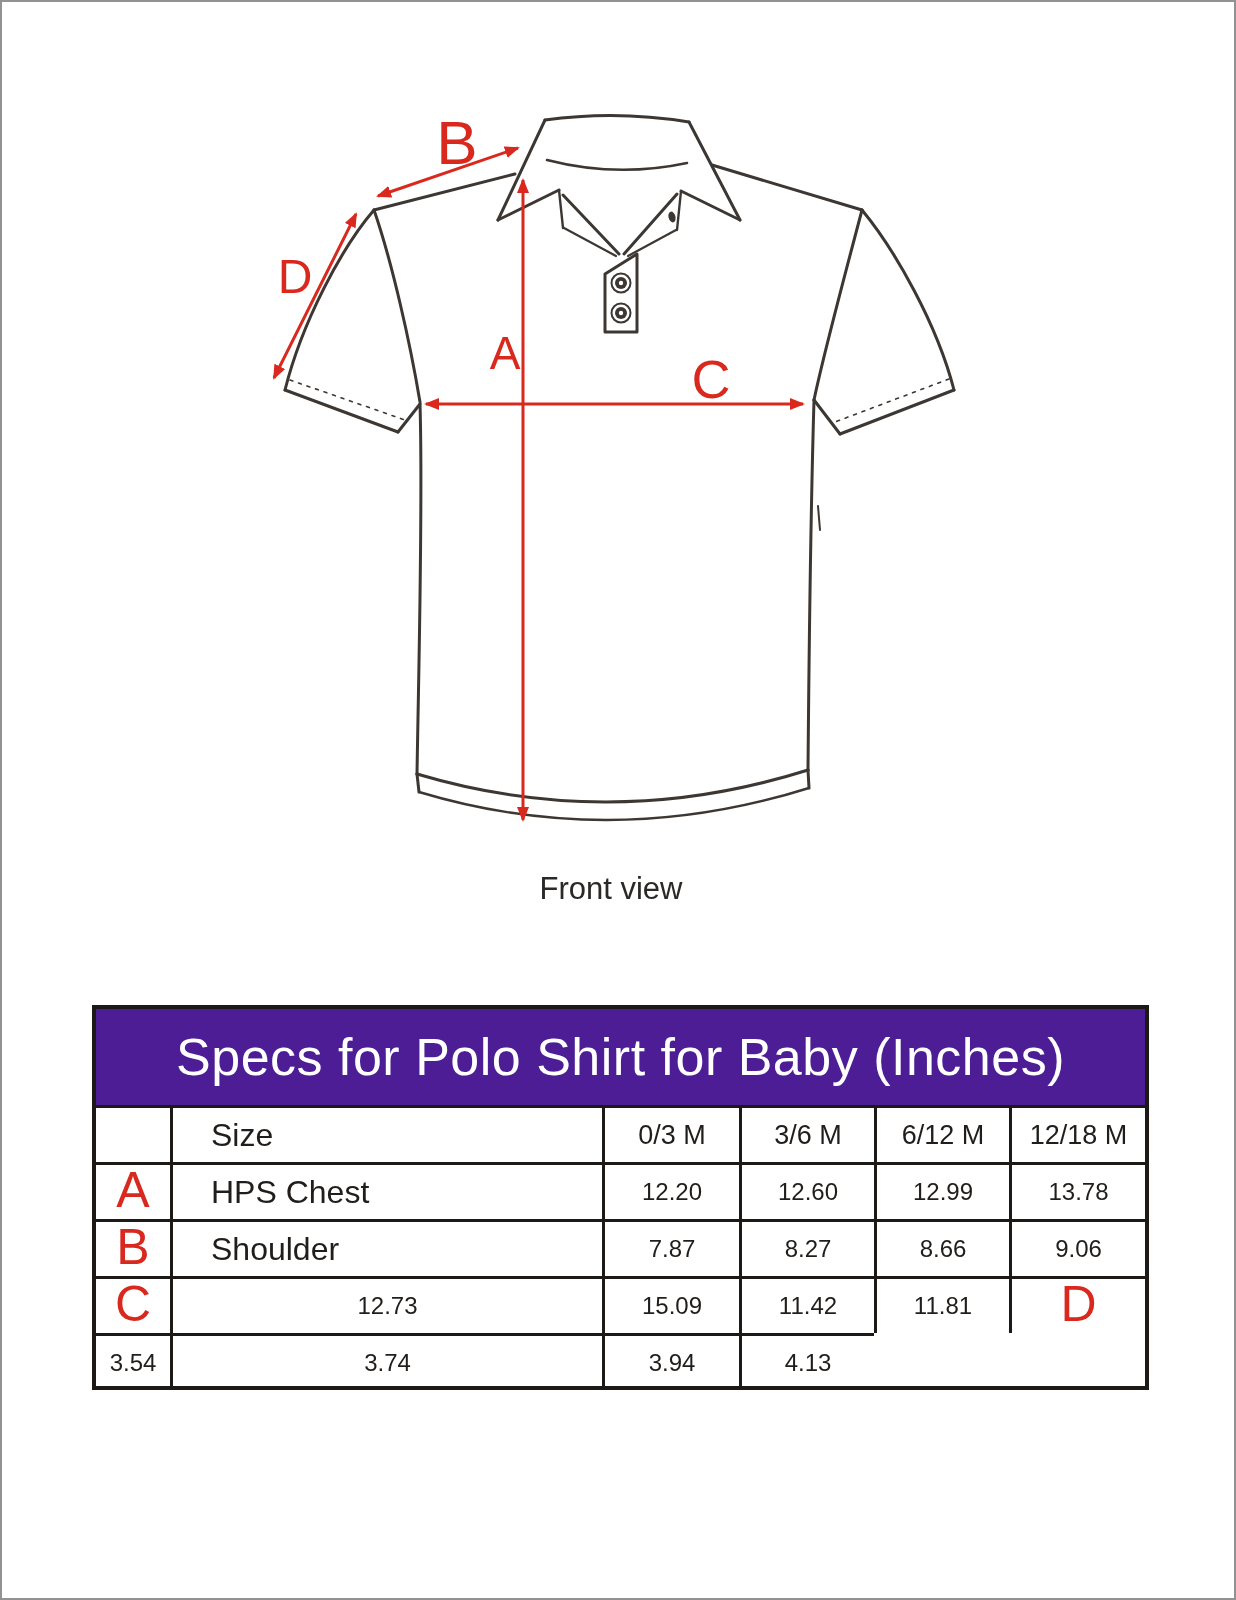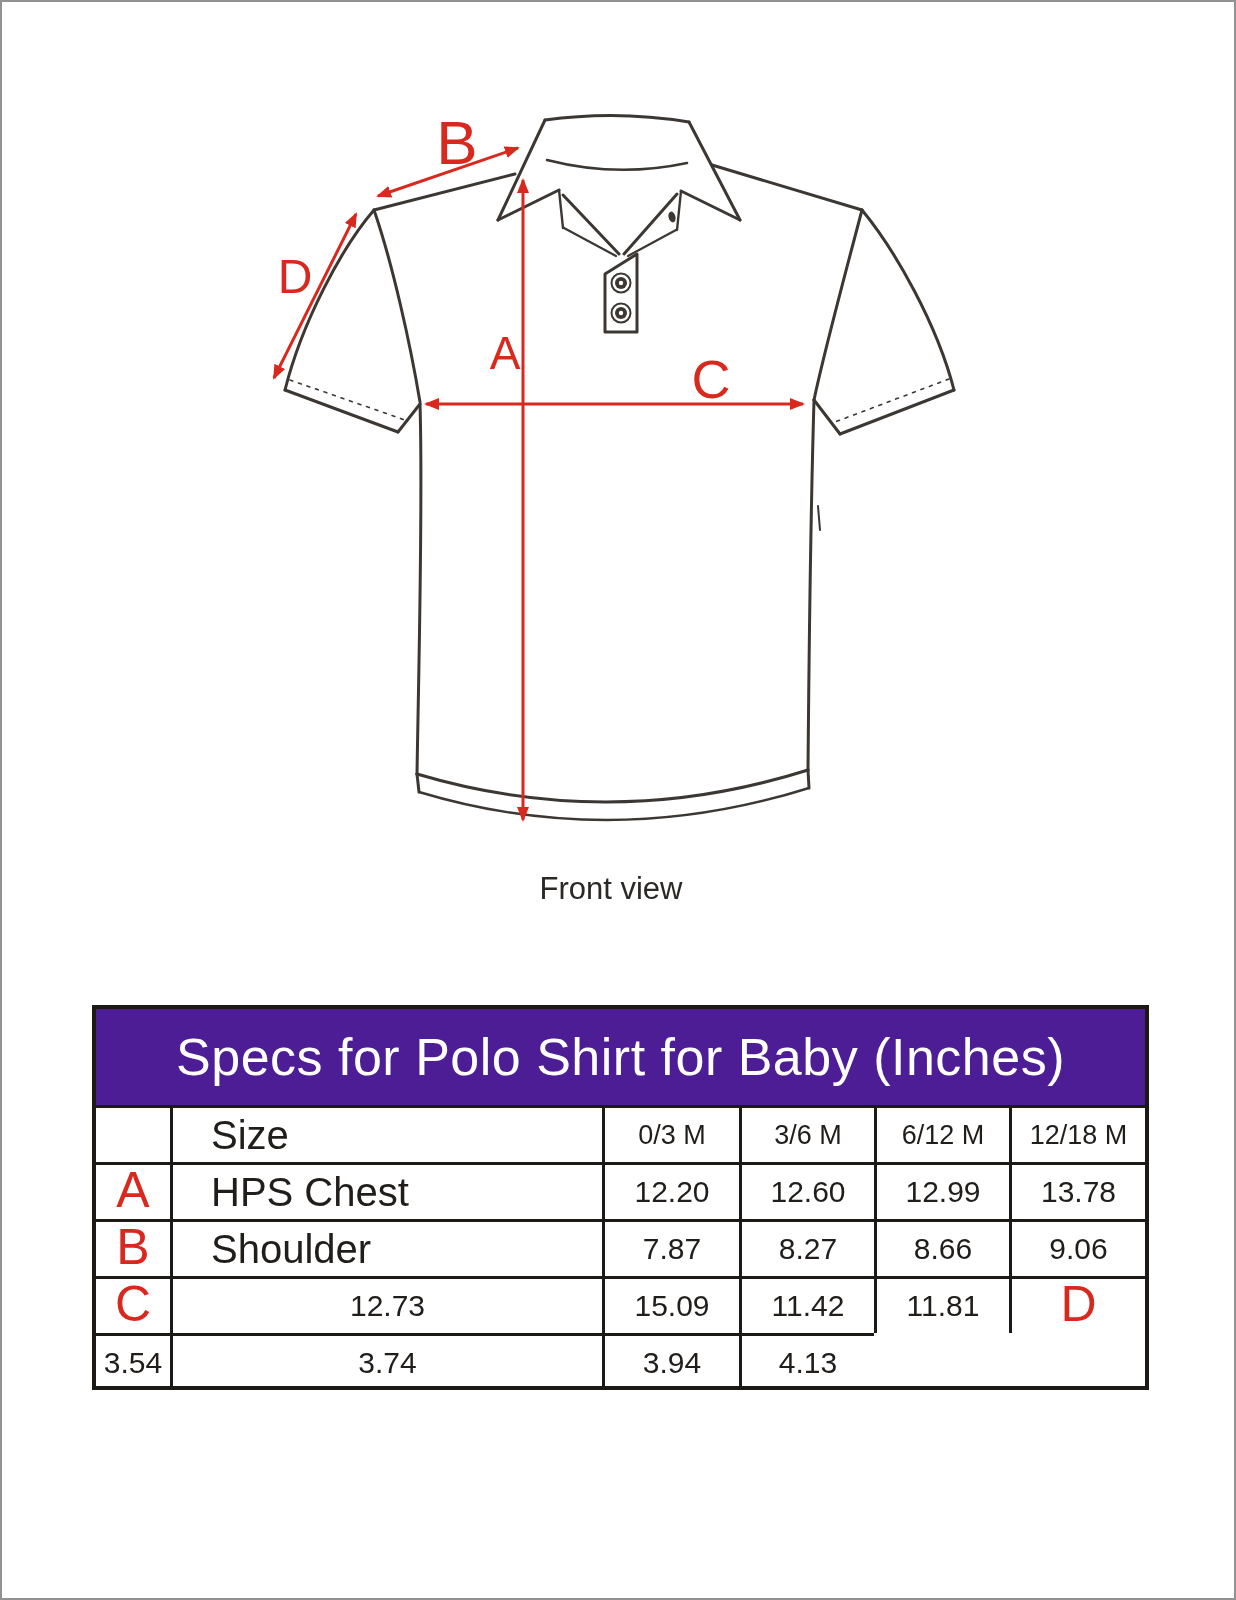--- a/index.html
+++ b/index.html
@@ -50,24 +50,24 @@
   .spec-grid .td:nth-child(6n+1){border-left:none;}
   .c-letter{
     font-size:50px;
     color:#d9291e;
     line-height:1;
     padding-bottom:4px;
   }
   .c-label{
     justify-content:flex-start;
     padding-left:38px;
-    font-size:40px;
+    font-size:32px;
   }
   .c-size-head{font-size:27px;}
-  .c-val{font-size:30px;}
+  .c-val{font-size:24px;}
 </style>
 </head>
 <body>
 
 <div class="page">
 
   <div class="diagram-wrap">
     <svg viewBox="0 0 1236 960" xmlns="http://www.w3.org/2000/svg">
       <defs>
         <marker id="ah-end" markerWidth="15" markerHeight="12" refX="13" refY="6" orient="auto" markerUnits="userSpaceOnUse">

